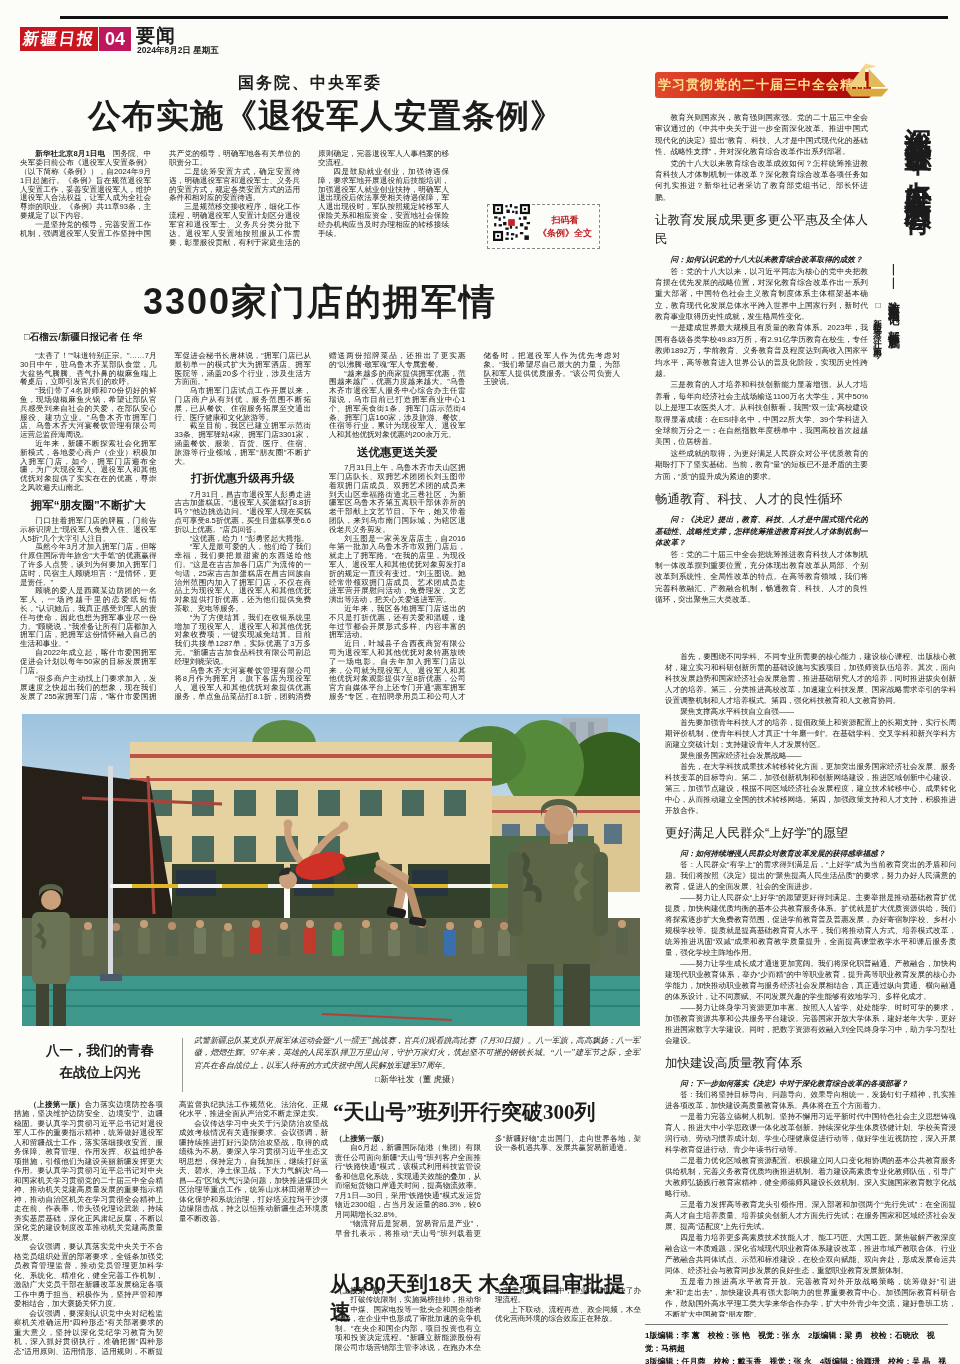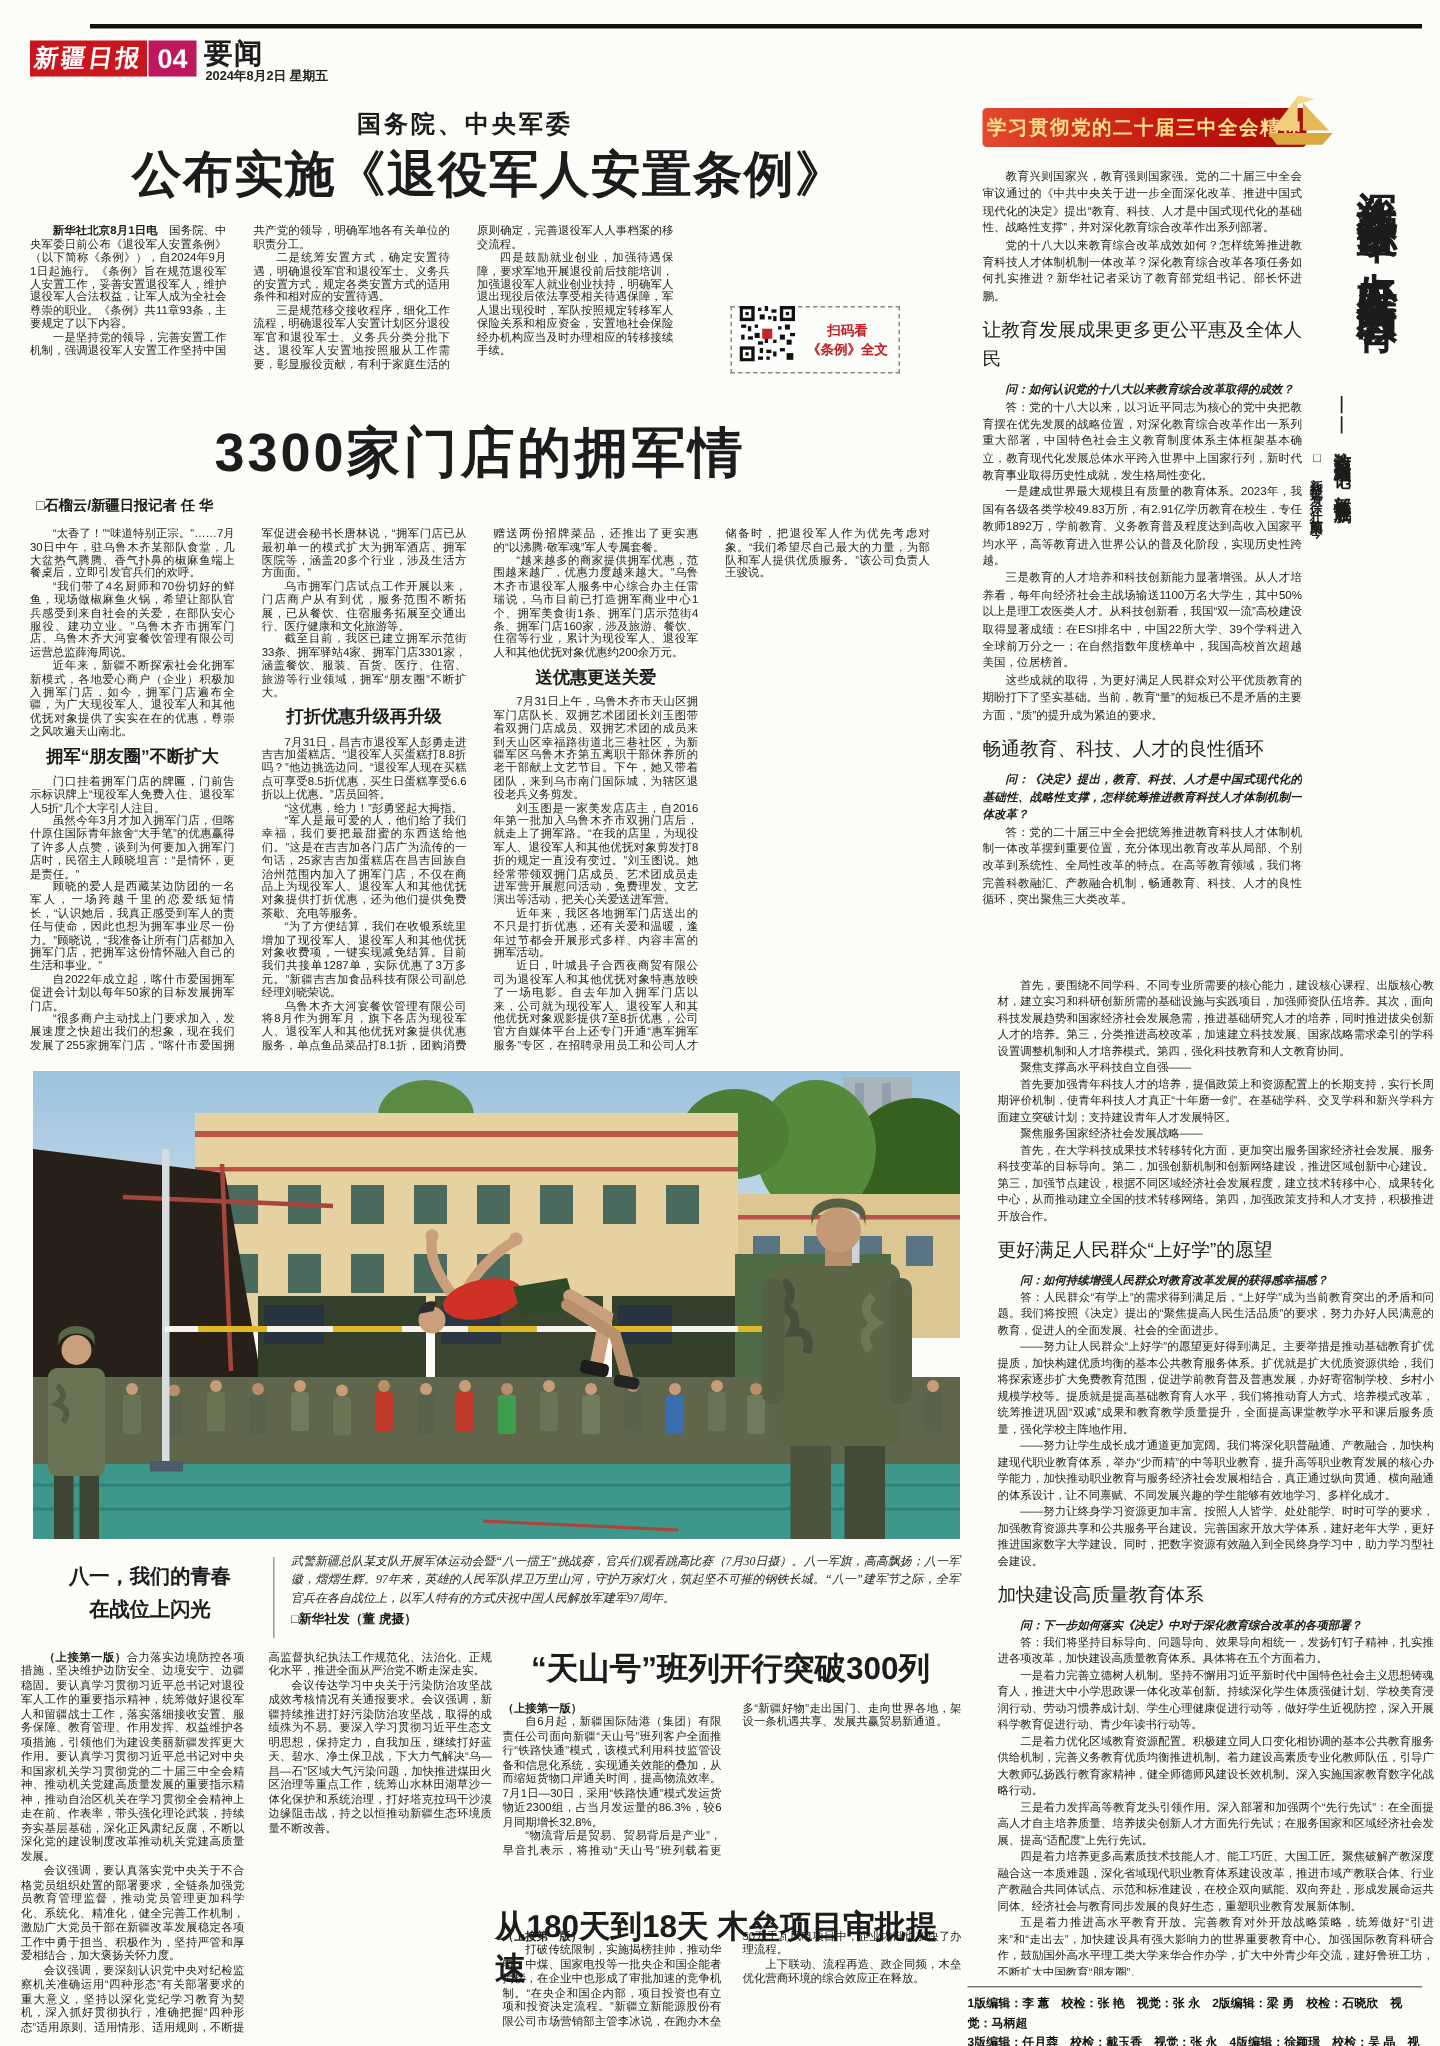--- a/index.html
+++ b/index.html
@@ -36,24 +36,24 @@
   .byline2{left:24px;top:331px;font-size:9.5px;font-weight:bold;}
   .art2body{left:20px;top:352px;width:600px;height:356px;font-size:7.6px;line-height:1.16;overflow:hidden;}
   .art2body h3.blk-h{font-size:11.5px;text-align:center;font-weight:bold;margin:6px 0 5px;}
   
   .photo{left:22px;top:714px;width:618px;height:312px;overflow:hidden;}
   .photo svg{display:block;width:100%;height:100%;}
   .captitle{left:24px;top:1040px;width:152px;text-align:center;font-size:13.5px;font-weight:bold;line-height:1.65;}
   .capline{left:182px;top:1038px;width:1px;height:54px;background:#999;}
   .captext{left:194px;top:1035px;width:446px;font-size:8px;line-height:1.55;text-align:justify;
            font-family:"Liberation Serif","DejaVu Serif",serif;font-style:italic;}
-  .capcredit{text-align:left;font-style:normal;font-family:"Liberation Sans",sans-serif;font-weight:bold;font-size:8.5px;margin-top:1px;}
+  .capcredit{text-align:center;font-style:normal;font-family:"Liberation Sans",sans-serif;font-weight:normal;font-size:8.5px;margin-top:1px;}
   
   .contbody{left:14px;top:1100px;width:314px;height:258px;font-size:7.6px;line-height:1.25;overflow:hidden;}
-  .headline3{left:333px;top:1098px;width:308px;text-align:center;font-size:21px;font-weight:bold;margin:0;}
+  .headline3{left:333px;top:1098px;width:308px;text-align:left;font-size:21px;font-weight:bold;margin:0;font-family:Liberation Serif, serif;}
   .tianshanbody{left:335px;top:1134px;width:306px;height:112px;font-size:7.6px;line-height:1.25;overflow:hidden;column-gap:14px;}
   .headline4{left:330px;top:1270px;width:312px;font-size:21px;font-weight:bold;margin:0;}
   .muleibody{left:335px;top:1286px;width:306px;height:74px;font-size:7.6px;line-height:1.25;overflow:hidden;column-gap:14px;}
   
   .banner{left:655px;top:72px;width:216px;height:26px;background:linear-gradient(90deg,#e24a2e,#c2150f 60%,#a80d0a);
           border-radius:3px;display:flex;align-items:center;justify-content:center;
           color:#ffdf8a;font-weight:bold;font-size:13px;letter-spacing:1px;}
   .ship{left:840px;top:60px;width:52px;height:40px;}
   .edu{text-align:justify;}
   .edu p{margin:0;text-indent:2em;}

